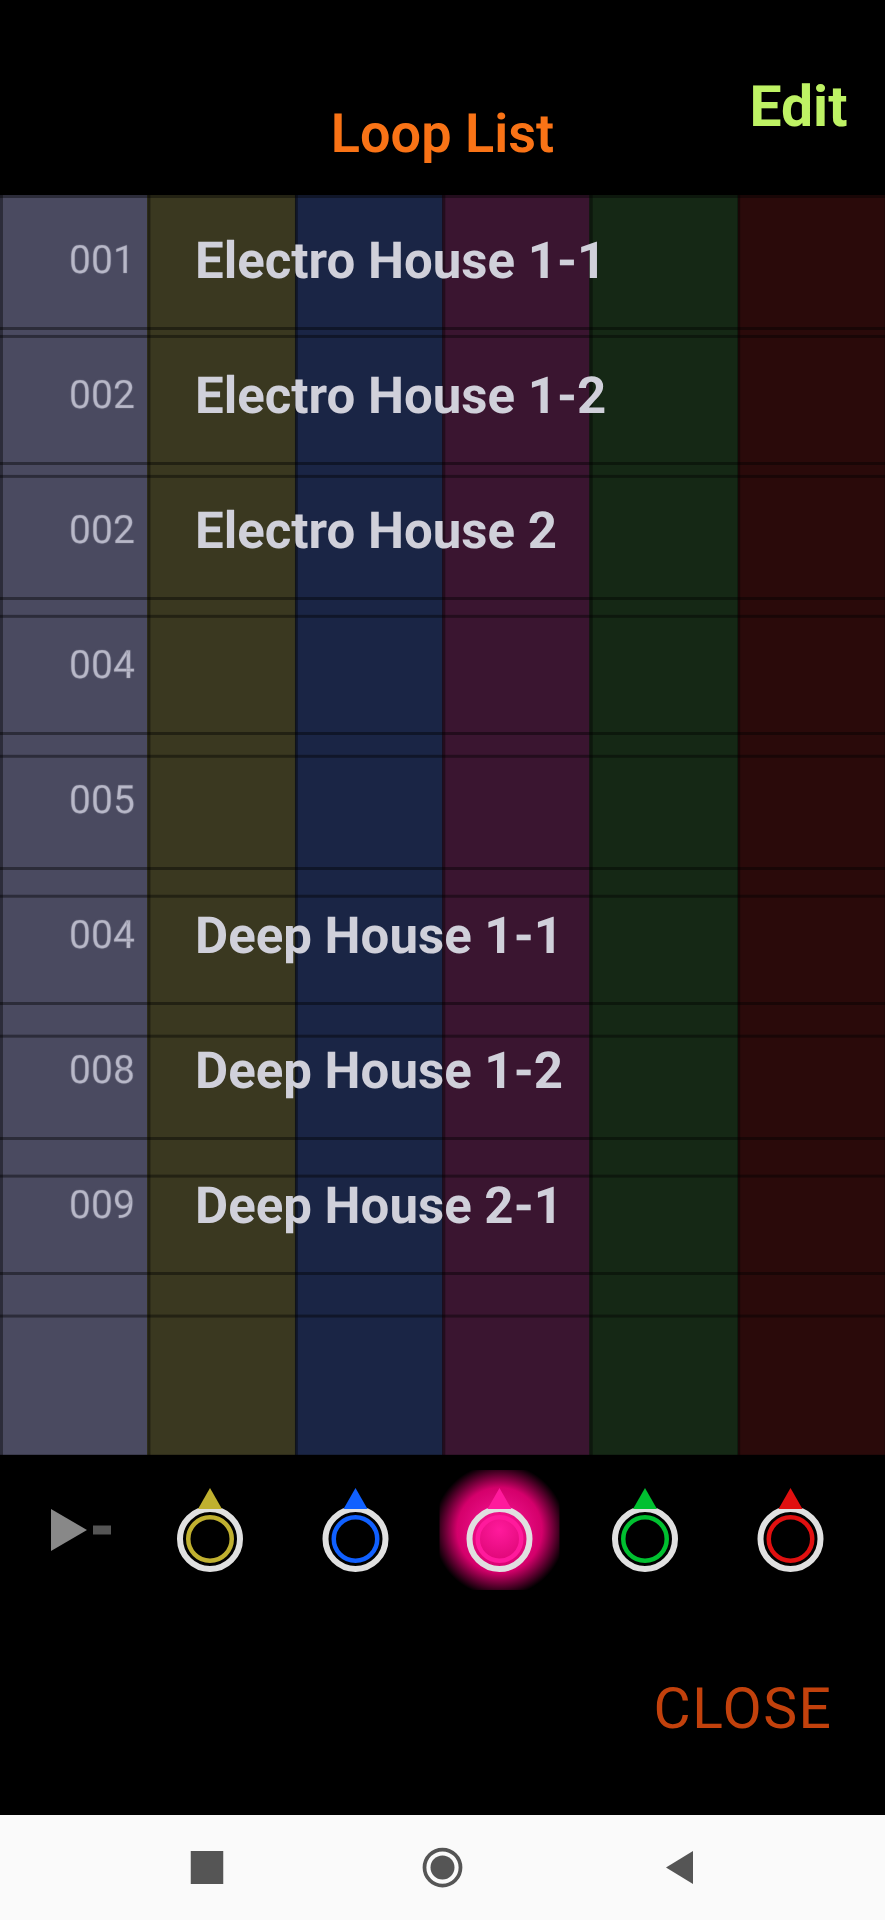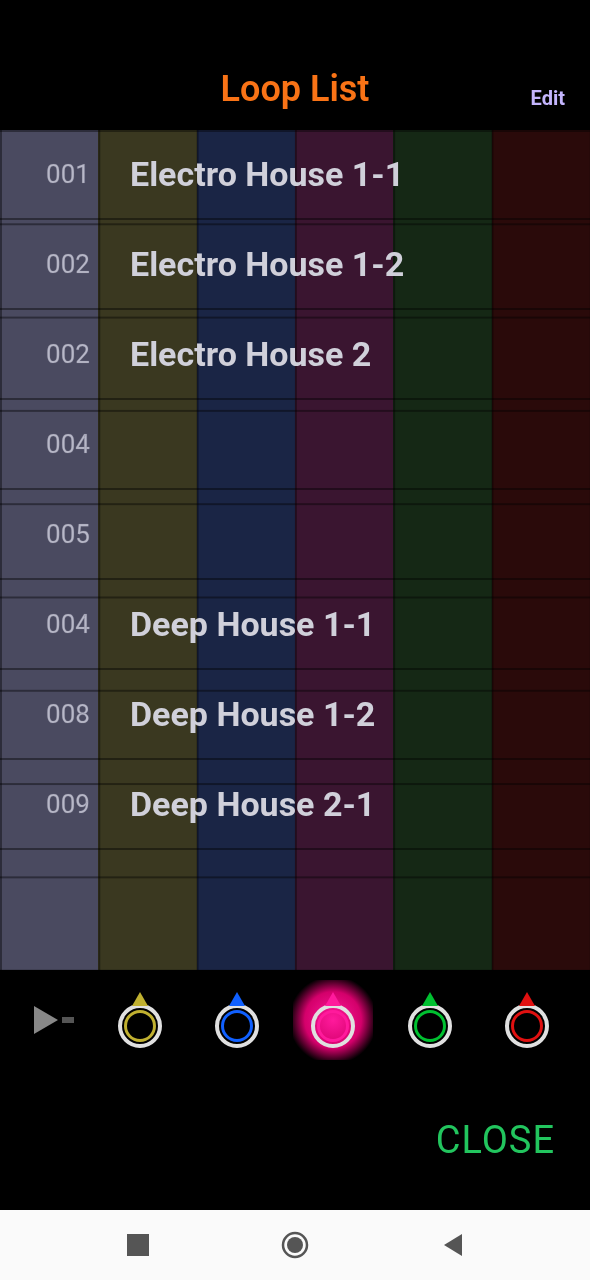--- a/index.html
+++ b/index.html
@@ -24,23 +24,23 @@
       position: relative;
     }
     .header-title {
       color: #f97316;
       font-size: 36px;
       font-weight: 600;
     }
     .edit-button {
       position: absolute;
       right: 25px;
-      bottom: 20px;
-      color: #c4b5fd;
-      font-size: 20px;
+      bottom: 36px;
+      color: #bef264;
+      font-size: 38px;
       font-weight: 700;
     }
     .list-area {
       position: relative;
       height: 840px;
       overflow: hidden;
     }
     .color-bg {
       position: absolute;
       inset: 0;
@@ -145,21 +145,21 @@
       border-radius: 50%;
     }
     .close-area {
       height: 140px;
       display: flex;
       align-items: center;
       justify-content: flex-end;
       padding-right: 35px;
     }
     .close-button {
-      color: #22c55e;
+      color: #c2410c;
       font-size: 38px;
       font-weight: 400;
       letter-spacing: 1px;
     }
     .nav-bar {
       position: absolute;
       bottom: 0;
       left: 0;
       right: 0;
       height: 70px;

